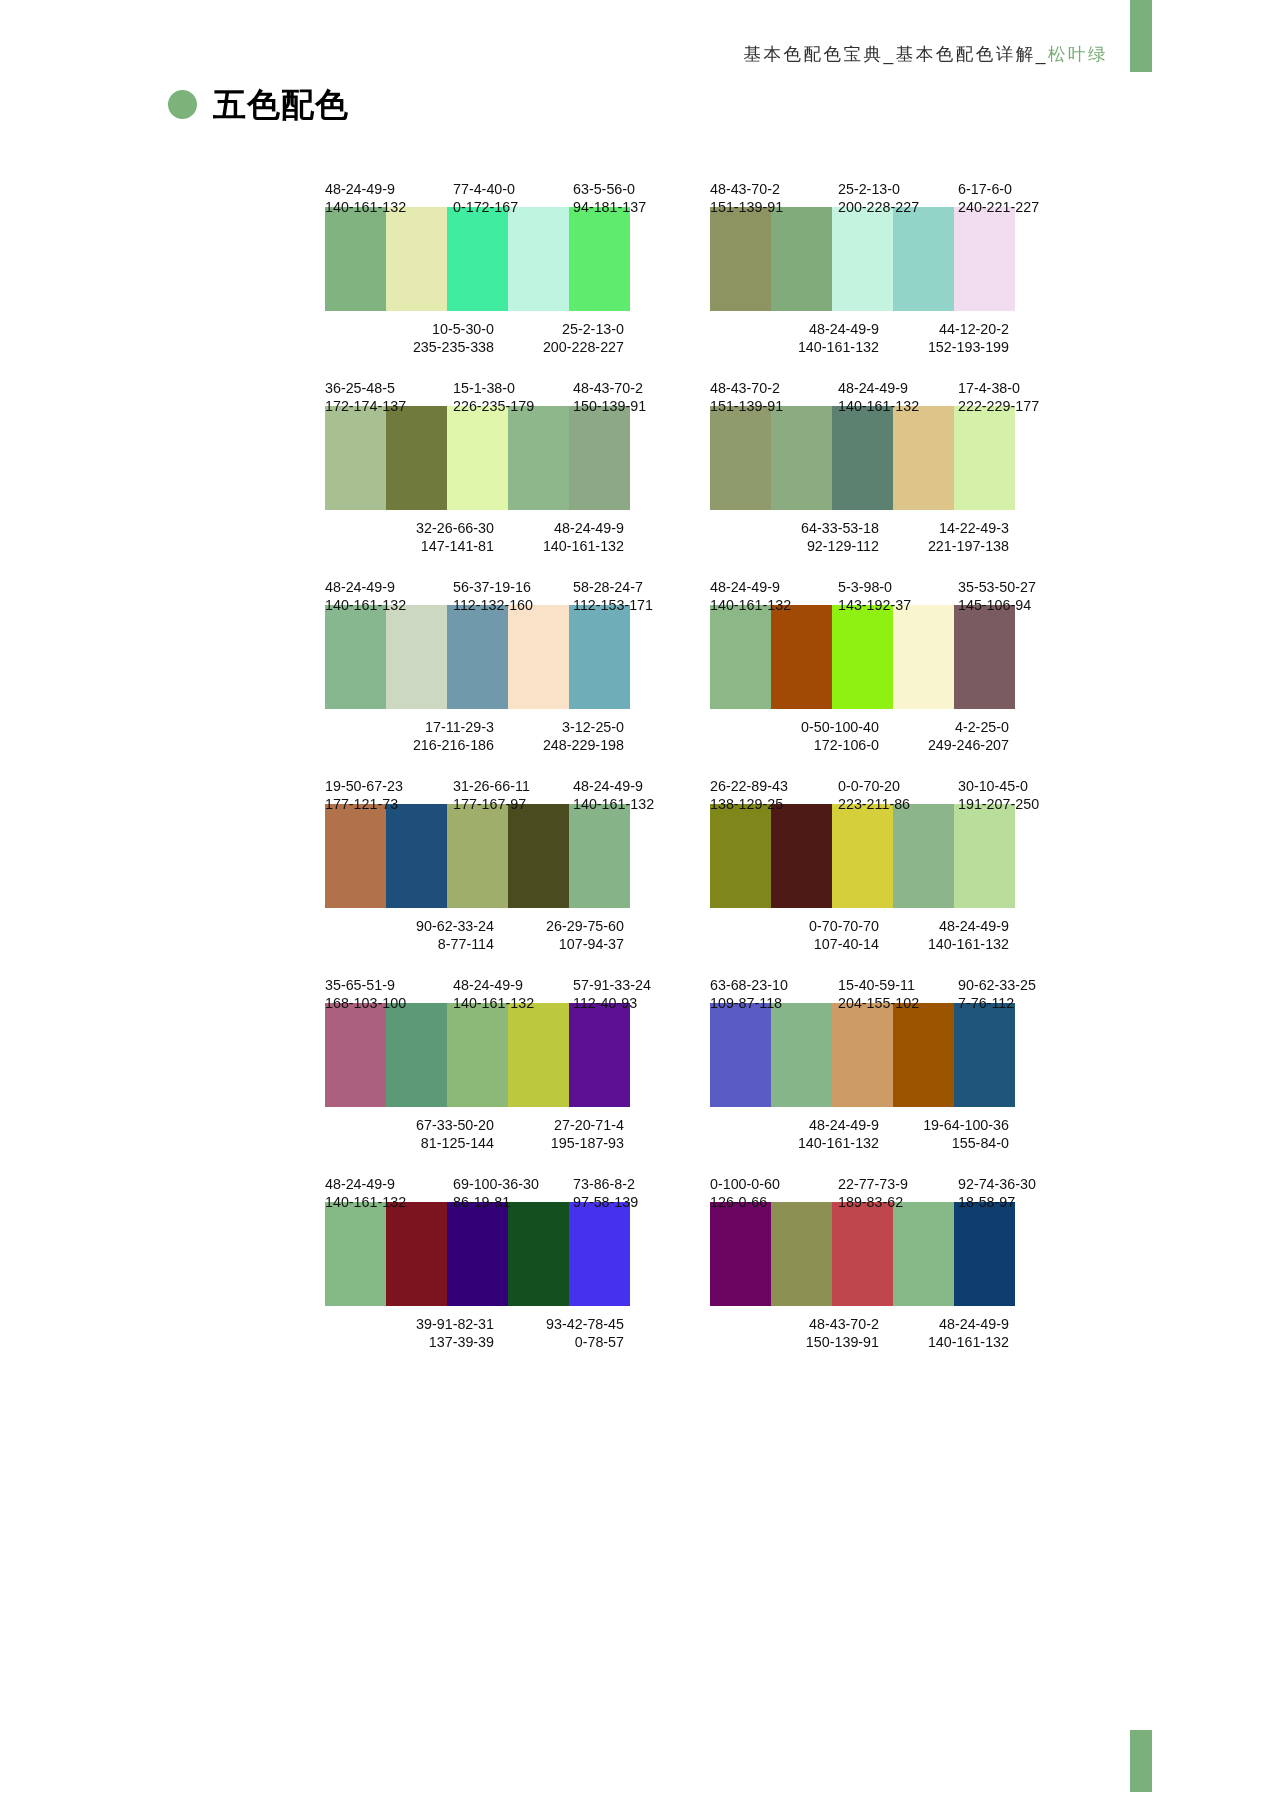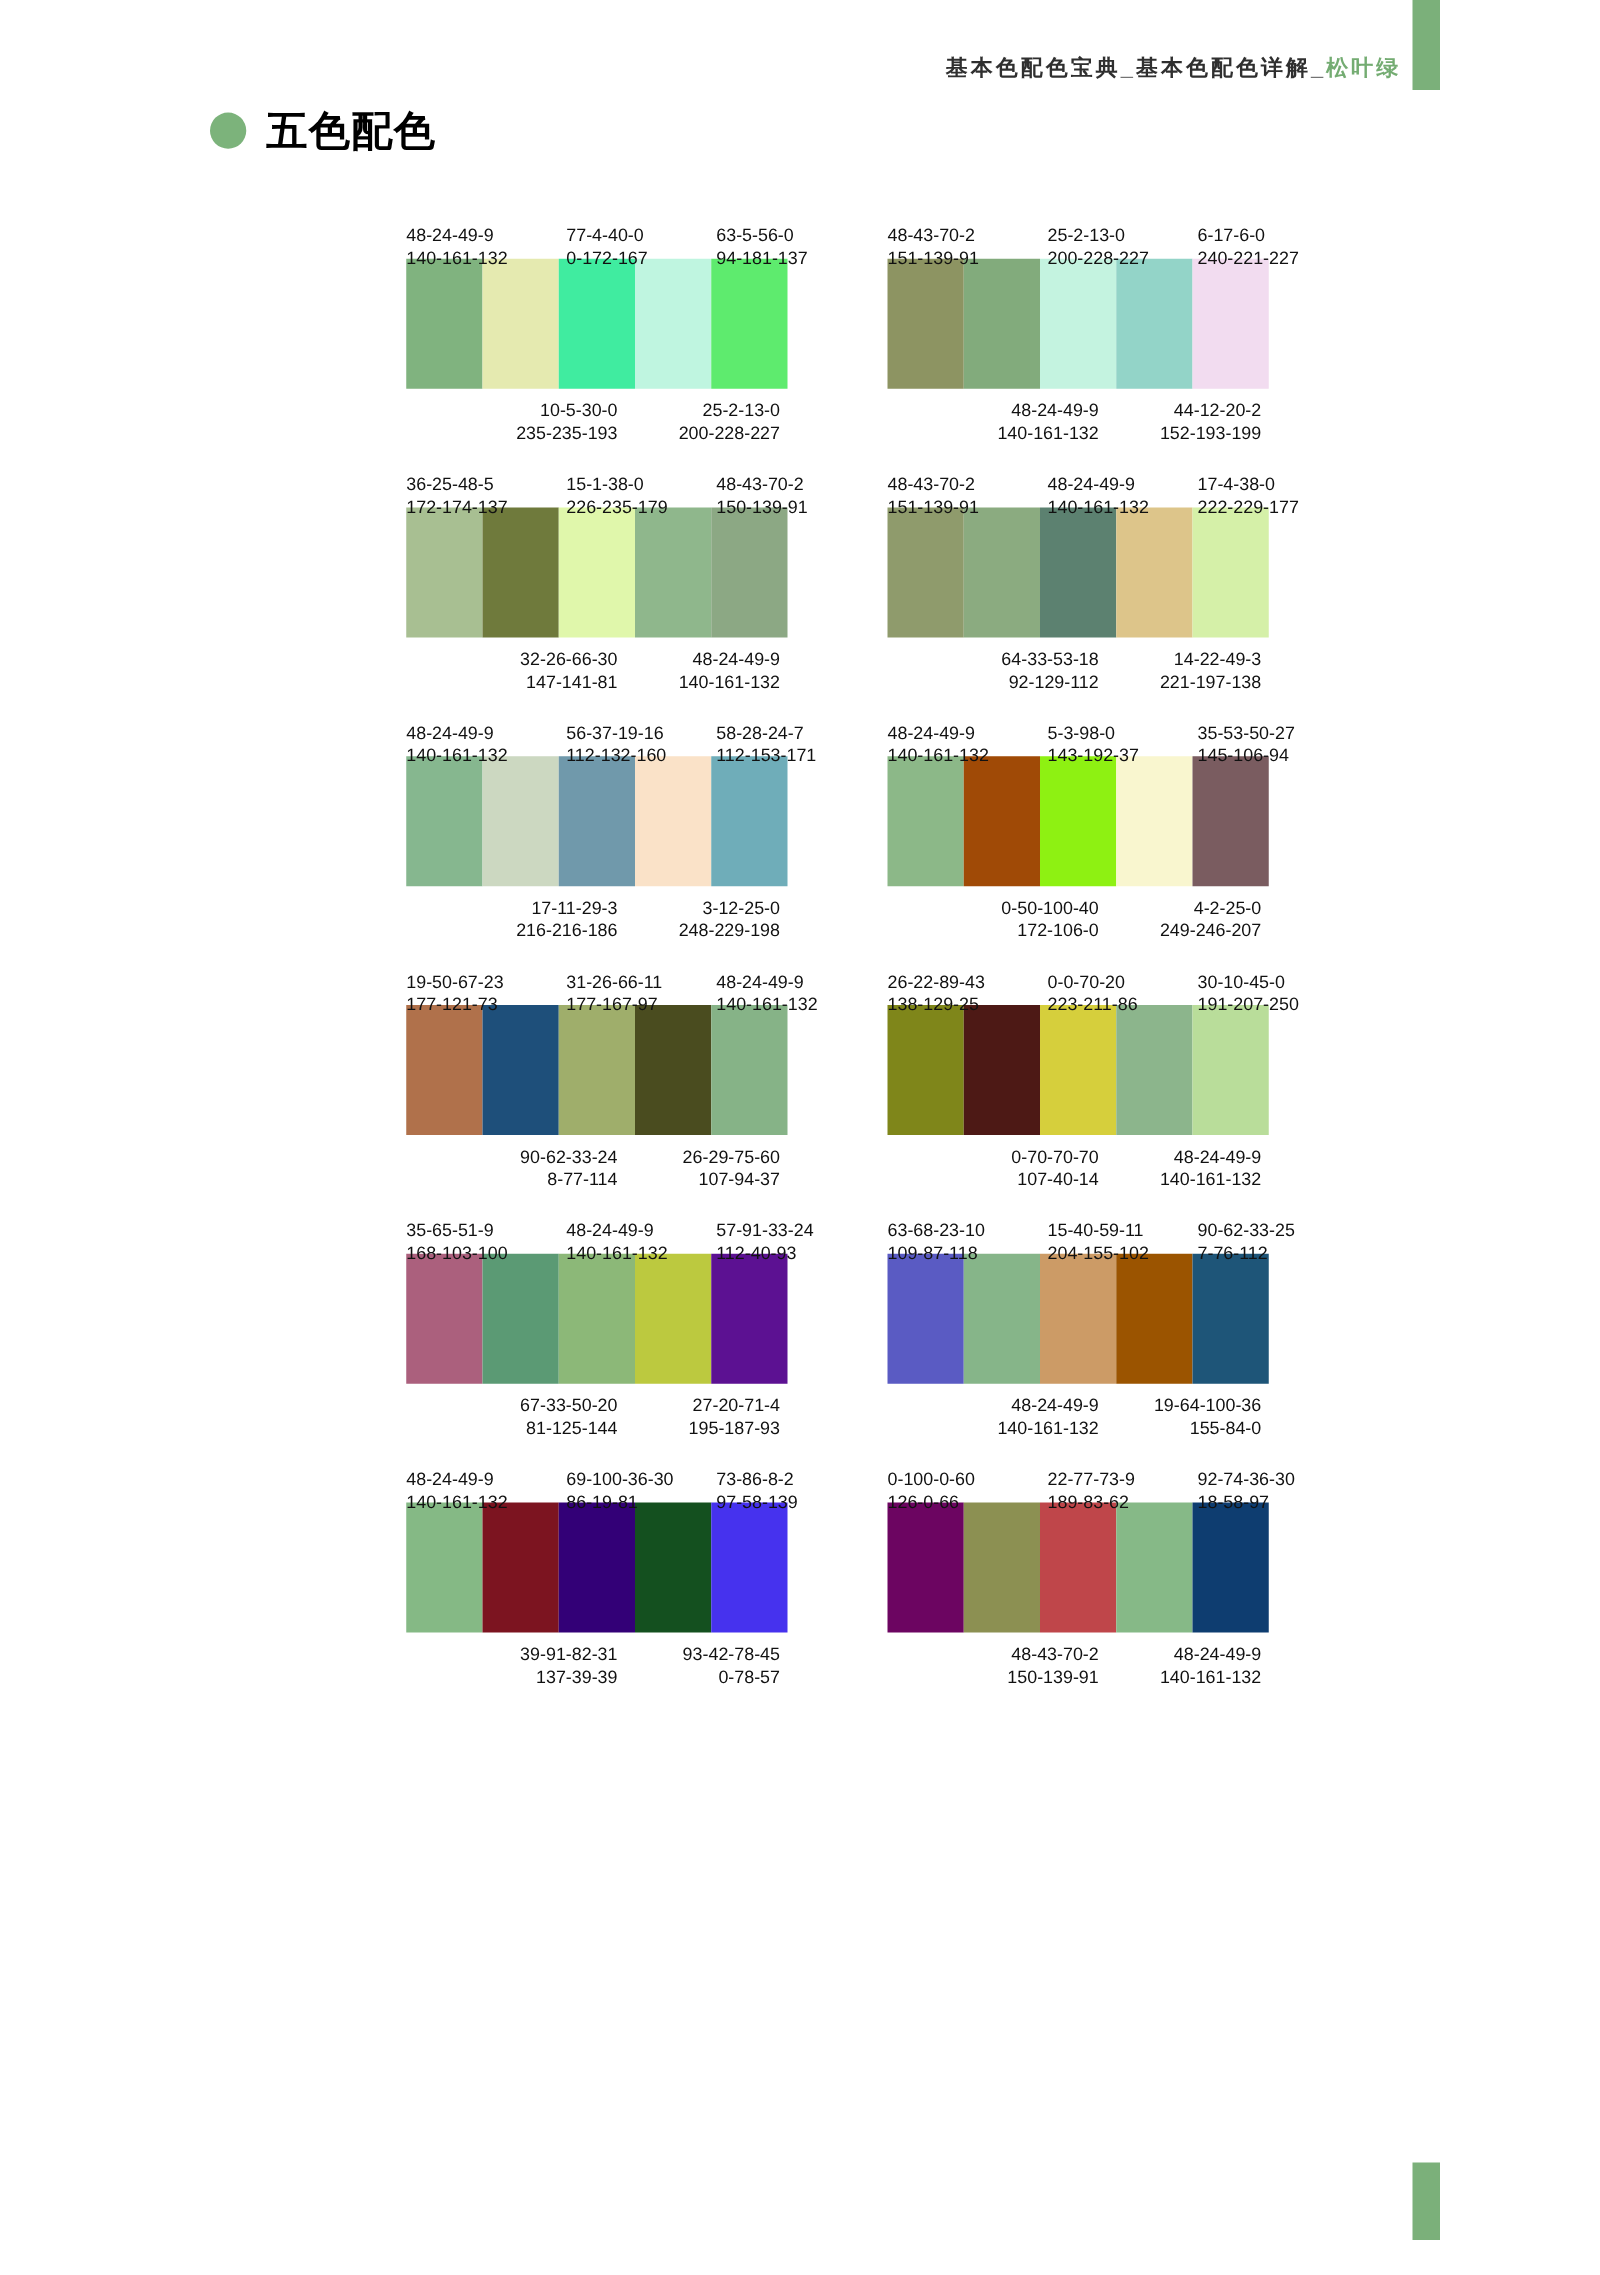--- a/index.html
+++ b/index.html
@@ -20,24 +20,24 @@
   
   .page-header {
     position: absolute;
     top: 0;
     left: 0;
     width: 1280px;
     height: 90px;
   }
   .header-title {
     position: absolute;
-    right: 159px;
+    right: 172px;
     top: 42px;
     font-size: 17.5px;
-    font-weight: bold;
+    font-weight: normal;
     letter-spacing: 2.5px;
     color: #2f2f2f;
     white-space: nowrap;
   }
   .header-title .accent {
     color: #74ac72;
   }
   .header-bar-top {
     position: absolute;
     right: 128px;
@@ -175,21 +175,21 @@
         <div class="swatch-strip">
           <div class="swatch" style="background: rgb(128, 179, 127);"></div>
           <div class="swatch" style="background: rgb(229, 234, 176);"></div>
           <div class="swatch" style="background: rgb(64, 236, 160);"></div>
           <div class="swatch" style="background: rgb(191, 245, 224);"></div>
           <div class="swatch" style="background: rgb(94, 235, 110);"></div>
         </div>
         <div class="label-line labels-bottom">
           <div class="label-cell">
             <div>10-5-30-0</div>
-            <div>235-235-193</div>
+            <div>235-235-338</div>
           </div>
           <div class="label-cell">
             <div>25-2-13-0</div>
             <div>200-228-227</div>
           </div>
         </div>
       </div>
       <div class="palette-block col-right">
         <div class="label-line labels-top">
           <div class="label-cell">

